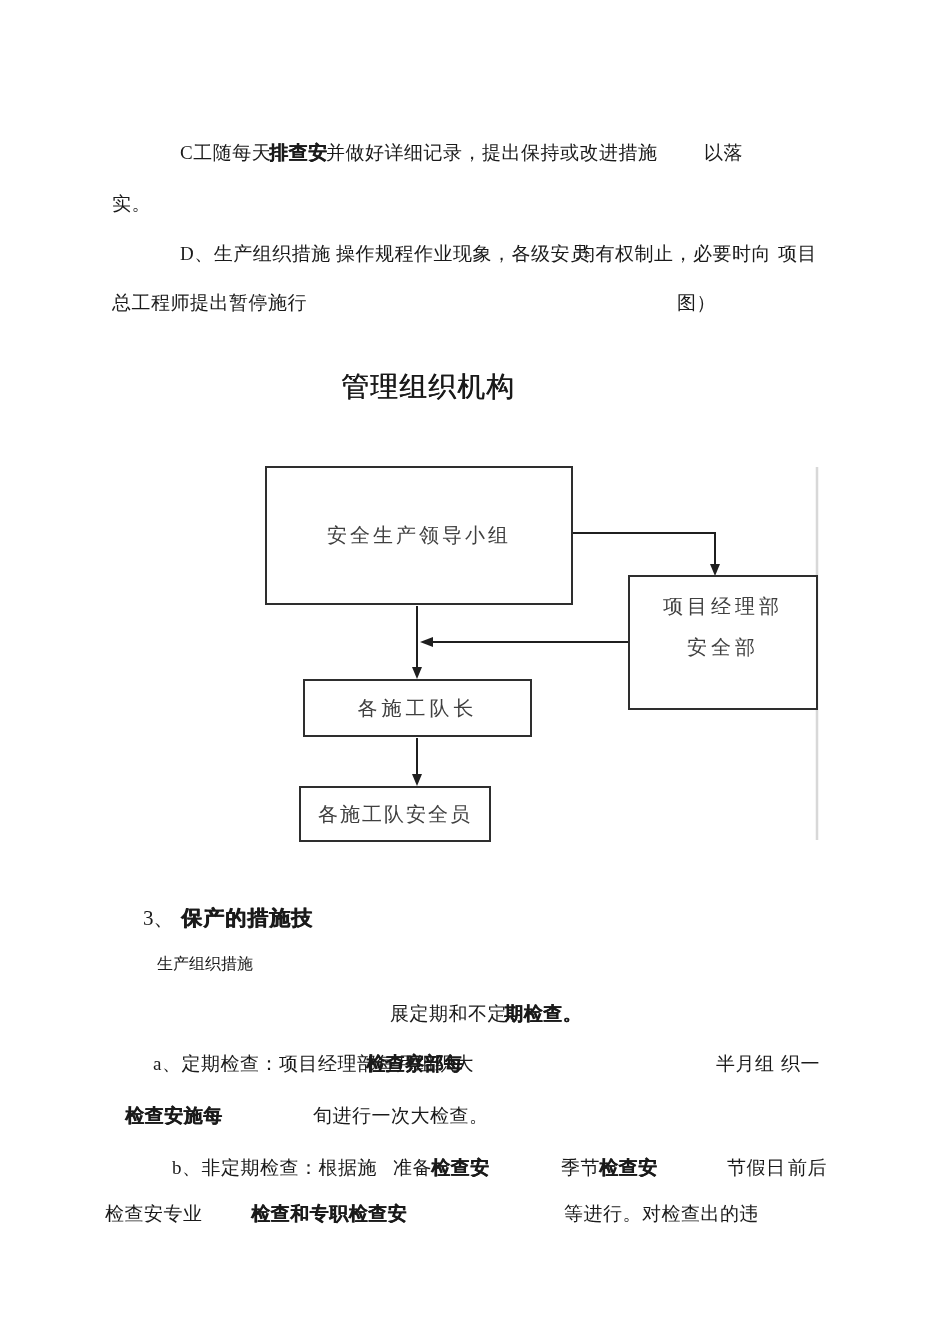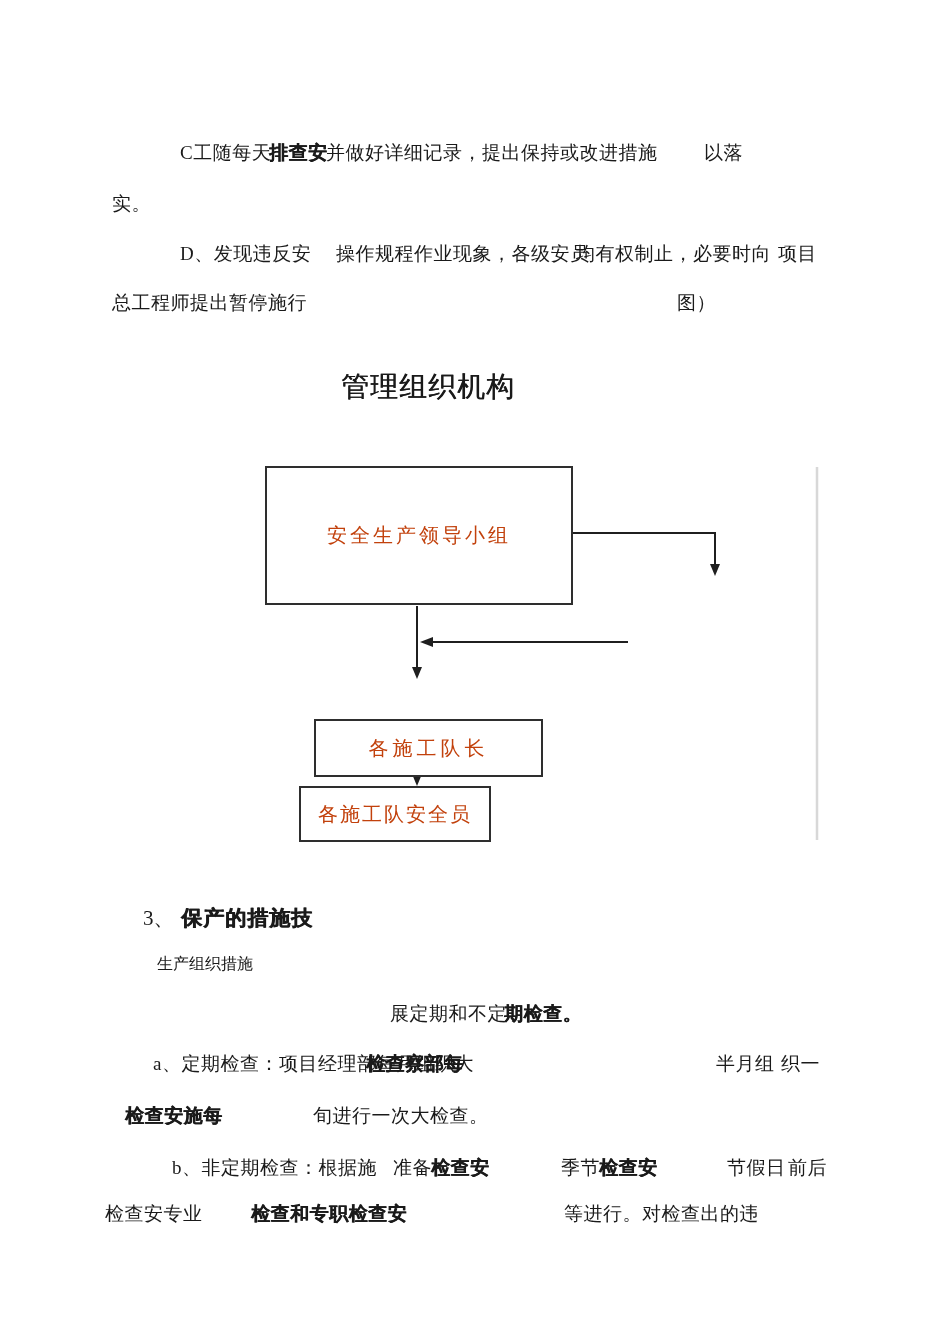--- a/index.html
+++ b/index.html
@@ -27,46 +27,46 @@
   .h3-line{position:absolute;top:903px;left:0;width:950px;height:32px;}
   .h3-num{position:absolute;left:143px;font-size:21px;line-height:30px;}
   .h3-text{position:absolute;left:181px;font-size:21px;line-height:30px;font-weight:bold;text-shadow:0.8px 0 0 currentColor;letter-spacing:1px;}
   .sub-head{position:absolute;left:157px;top:952px;font-size:16px;line-height:24px;white-space:nowrap;}
   
   .chart-svg{position:absolute;left:0;top:0;width:950px;height:1344px;pointer-events:none;}
   .fc-box{
     position:absolute;
     border:2px solid #2e2e2e;background:#ffffff;
     display:flex;align-items:center;justify-content:center;
-    font-size:20px;color:#c2410c;
+    font-size:20px;color:#404040;
     box-sizing:border-box;
   }
   .fc-box1{left:265px;top:466px;width:308px;height:139px;letter-spacing:3px;}
   .fc-box2{left:628px;top:575px;width:190px;height:135px;flex-direction:column;justify-content:flex-start;padding-top:16px;letter-spacing:4px;}
   .fc-box2 .fc-line2{margin-top:14px;}
-  .fc-box3{left:314px;top:679px;width:229px;height:58px;letter-spacing:4px;margin-top:40px;}
+  .fc-box3{left:303px;top:679px;width:229px;height:58px;letter-spacing:4px;}
   .fc-box4{left:299px;top:786px;width:192px;height:56px;letter-spacing:2px;}
 </style>
 </head>
 <body>
 
 <div class="page">
 
   <div class="line" style="top:140px">
     <span class="seg" style="left:180px">C工随每天</span>
     <span class="seg bold" style="left:269px">排查安</span>
     <span class="seg" style="left:326px">并做好详细记录，提出保持或改进措施</span>
     <span class="seg" style="left:704px">以落</span>
   </div>
   <div class="line" style="top:191px">
     <span class="seg" style="left:112px">实。</span>
   </div>
 
   <div class="line" style="top:241px">
-    <span class="seg" style="left:180px">D、发现违反安</span>
+    <span class="seg" style="left:180px">D、生产组织措施</span>
     <span class="seg" style="left:336px">操作规程作业现象，各级安员</span>
     <span class="seg" style="left:576px">均有权制止，必要时向</span>
     <span class="seg" style="left:778px">项目</span>
   </div>
   <div class="line" style="top:290px">
     <span class="seg" style="left:112px">总工程师提出暂停施行</span>
     <span class="seg" style="left:677px">图）</span>
   </div>
 
   <div class="doc-title">管理组织机构</div>
@@ -92,20 +92,24 @@
     </g>
 
     <g>
       <line x1="417" y1="738" x2="417" y2="776" stroke="#1f1f1f" stroke-width="2"></line>
       <polygon points="417,786 412,774 422,774" fill="#1f1f1f"></polygon>
     </g>
   </svg>
 
   <div class="fc-box fc-box1">
     <span>安全生产领导小组</span>
+  </div>
+  <div class="fc-box fc-box2">
+    <span>项目经理部</span>
+    <span class="fc-line2">安全部</span>
   </div>
   <div class="fc-box fc-box3">
     <span>各施工队长</span>
   </div>
   <div class="fc-box fc-box4">
     <span>各施工队安全员</span>
   </div>
 
   <div class="h3-line">
     <span class="h3-num">3、</span>

